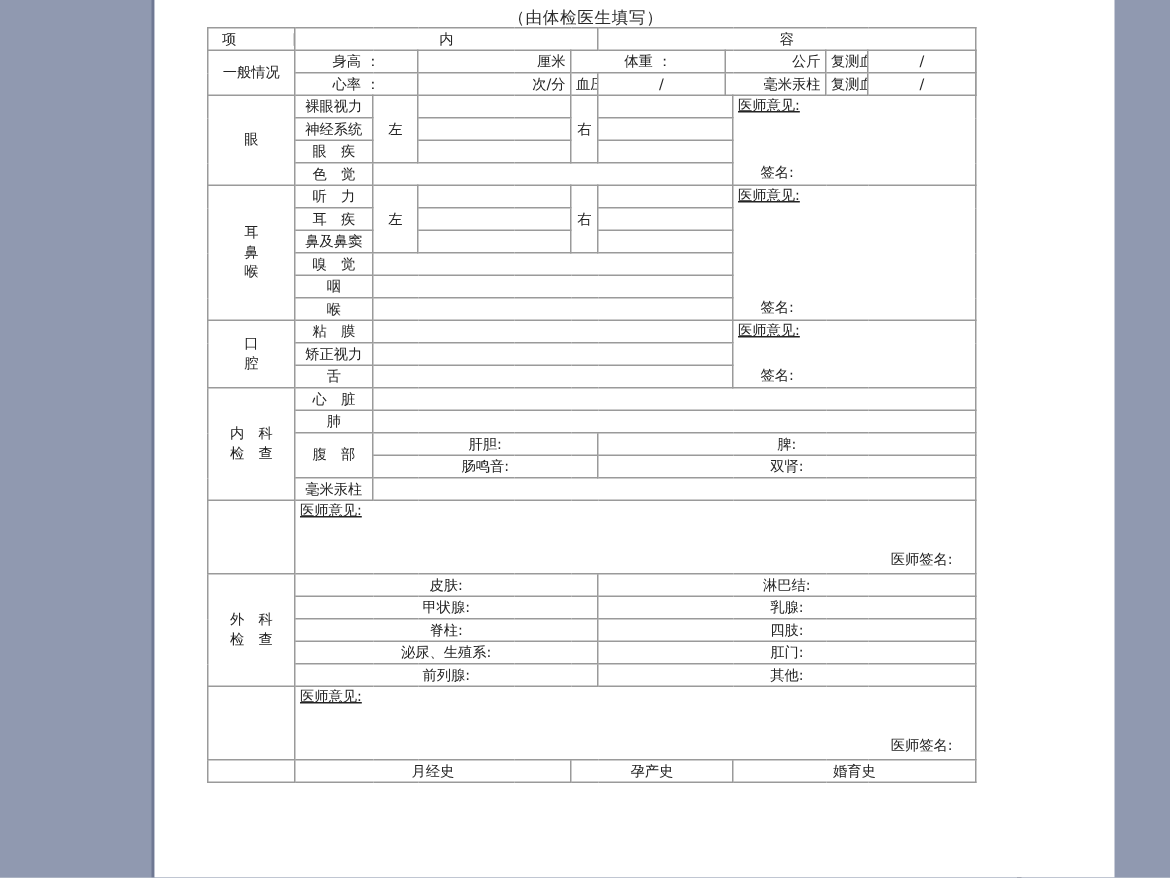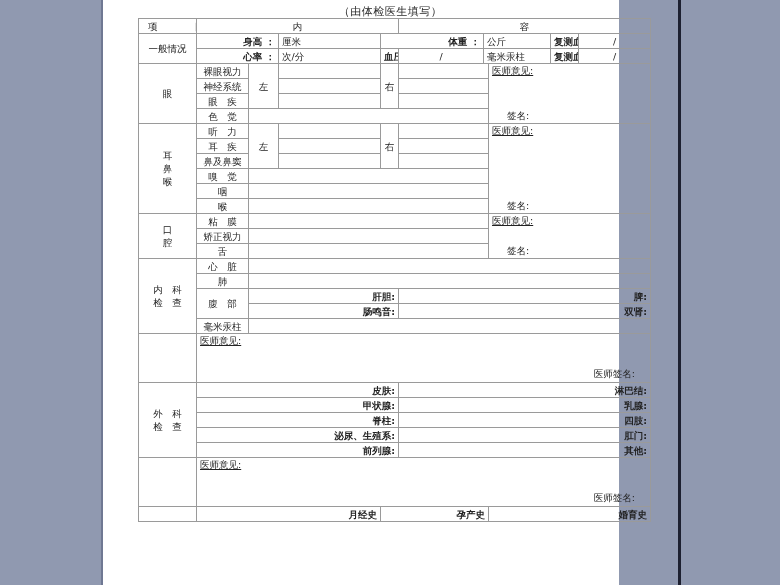--- a/index.html
+++ b/index.html
@@ -15,21 +15,21 @@
   .page-left-edge {
     position: absolute; left: 101px; top: 0; width: 2px; height: 585px;
     background: #6f7893;
   }
   .page-right-edge {
     position: absolute; left: 678px; top: 0; width: 3px; height: 585px;
     background: #1d2030;
   }
   .page {
     position: absolute; left: 103px; top: 0;
-    width: 516px; height: 585px;
+    width: 640px; height: 585px;
     background: #ffffff;
   }
 
   .doc-title {
     position: absolute; left: 0; top: 4px; width: 575px;
     text-align: center;
     font-size: 11px; color: #2b2b2b; letter-spacing: 0.5px;
     white-space: nowrap;
   }
 
@@ -45,22 +45,22 @@
     font-size: 9.5px;
     color: #232323;
     padding: 0 3px;
     vertical-align: middle;
     height: 14px;
     line-height: 13px;
     white-space: nowrap;
     overflow: hidden;
   }
   .ctr   { text-align: center; }
-  .lft   { text-align: right; font-weight: bold; }
-  .rgt   { }
+  .lft   { text-align: center; }
+  .rgt   { text-align: right; }
   .sp2   { letter-spacing: 6px; text-indent: 6px; }
   .vstack { text-align: center; line-height: 15px; white-space: normal; }
   .blank  { }
   .opin  { vertical-align: top; padding-top: 2px; }
   .sig-wrap { position: relative; height: 100%; text-decoration: underline; }
   .sig-bottom {
     position: absolute; left: 3px; bottom: 1px; margin-left: 12px;
   }
   .sig-right {
     position: absolute; right: 12px; bottom: 2px;

